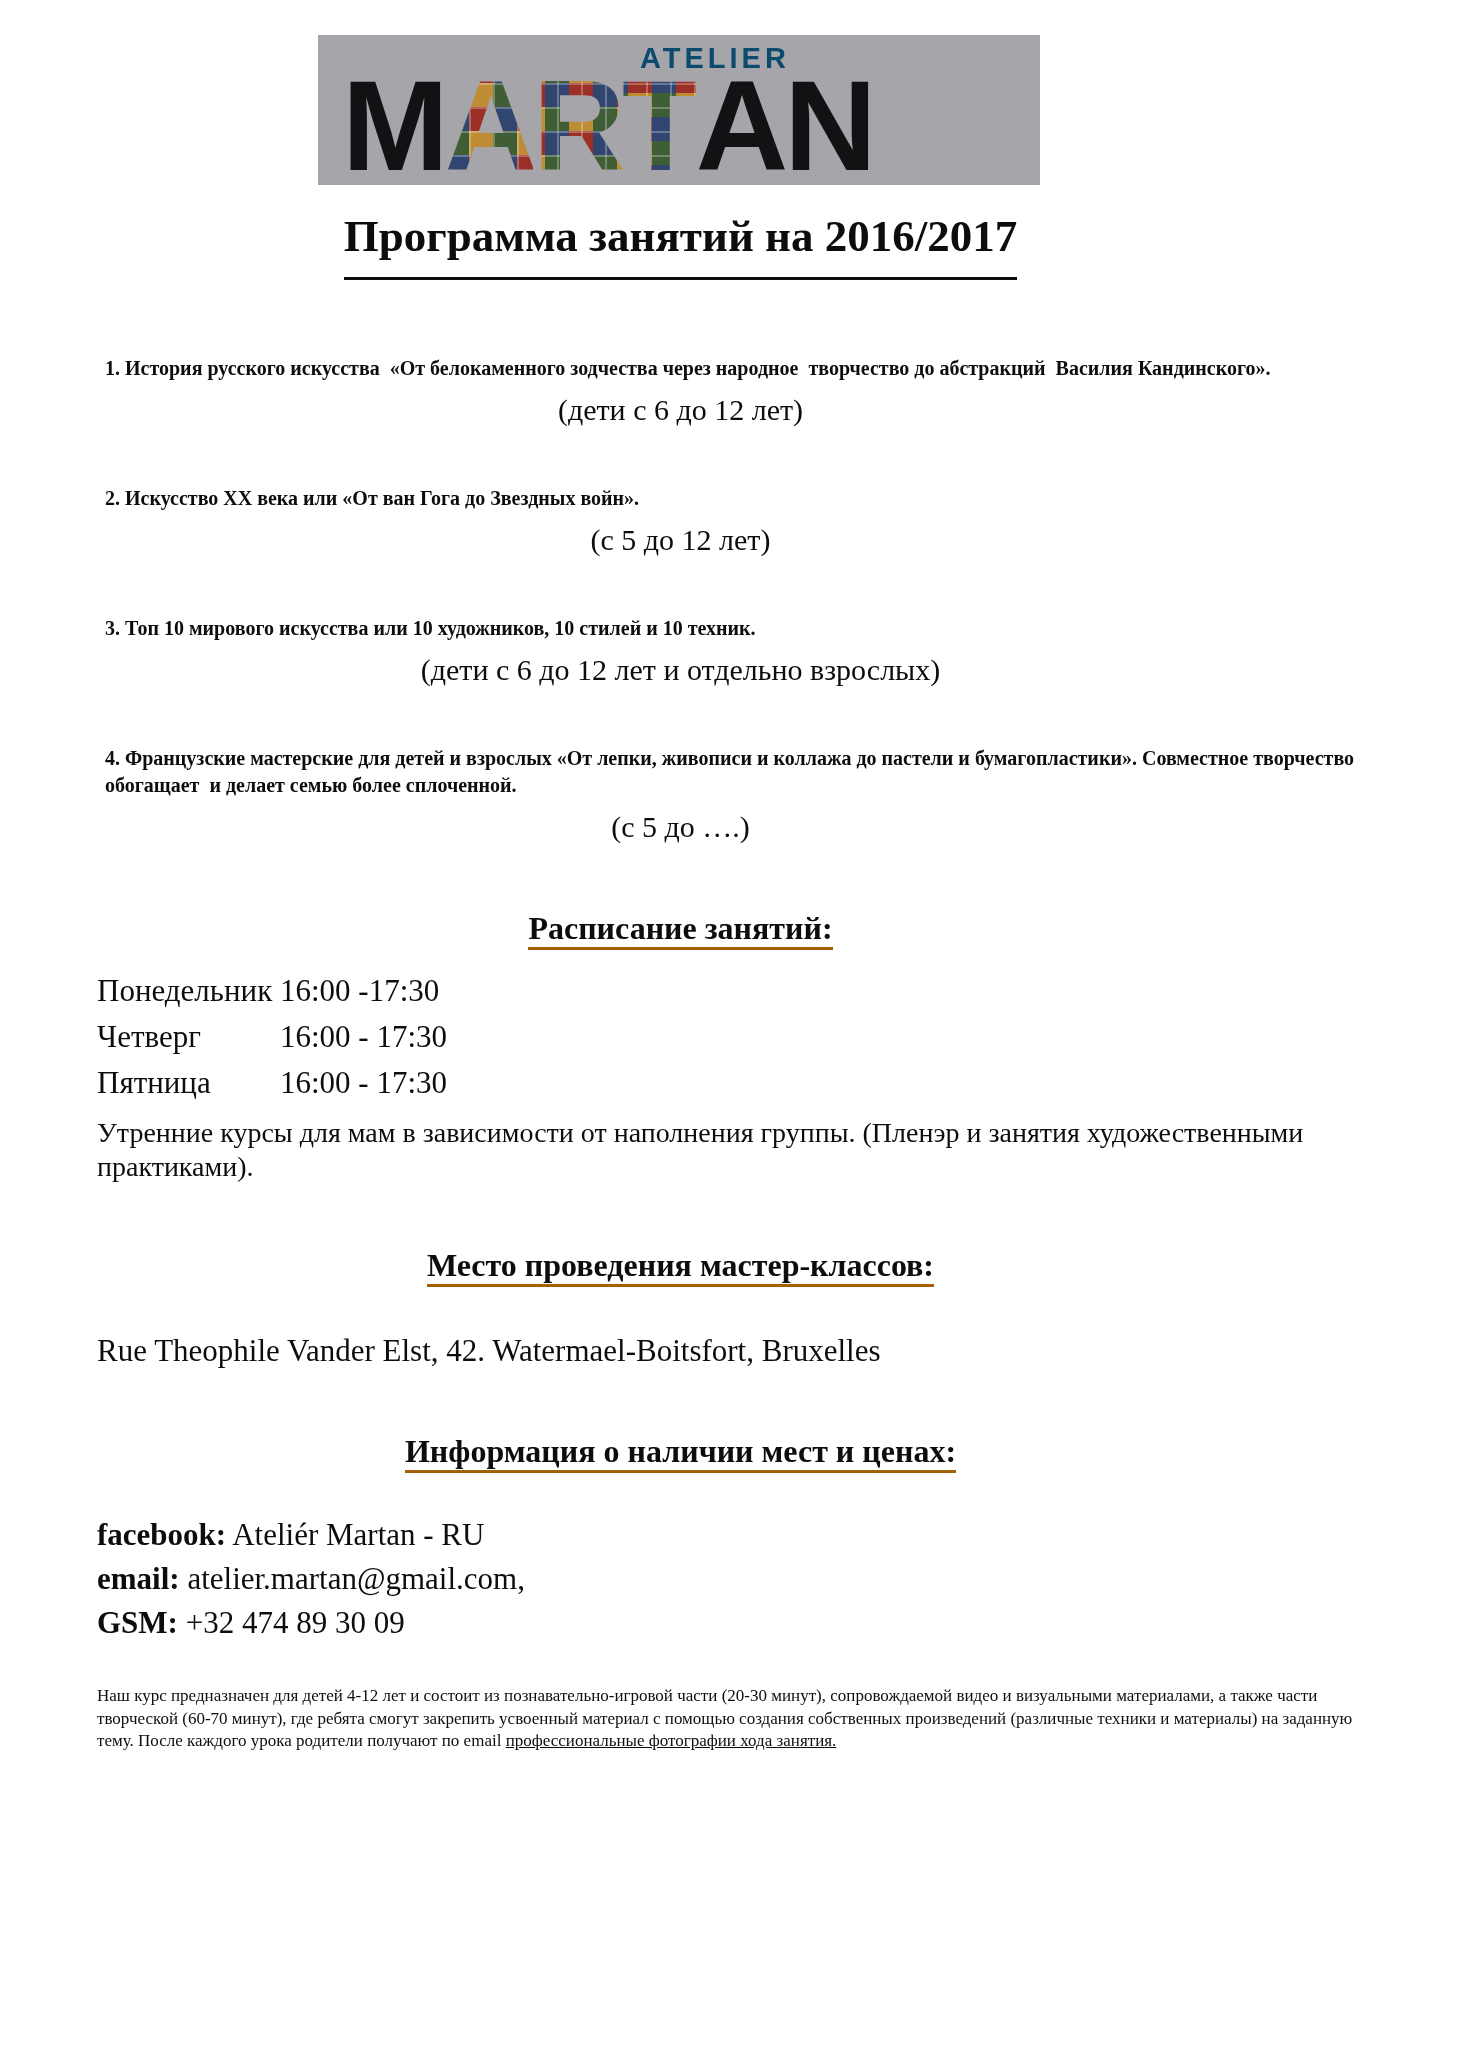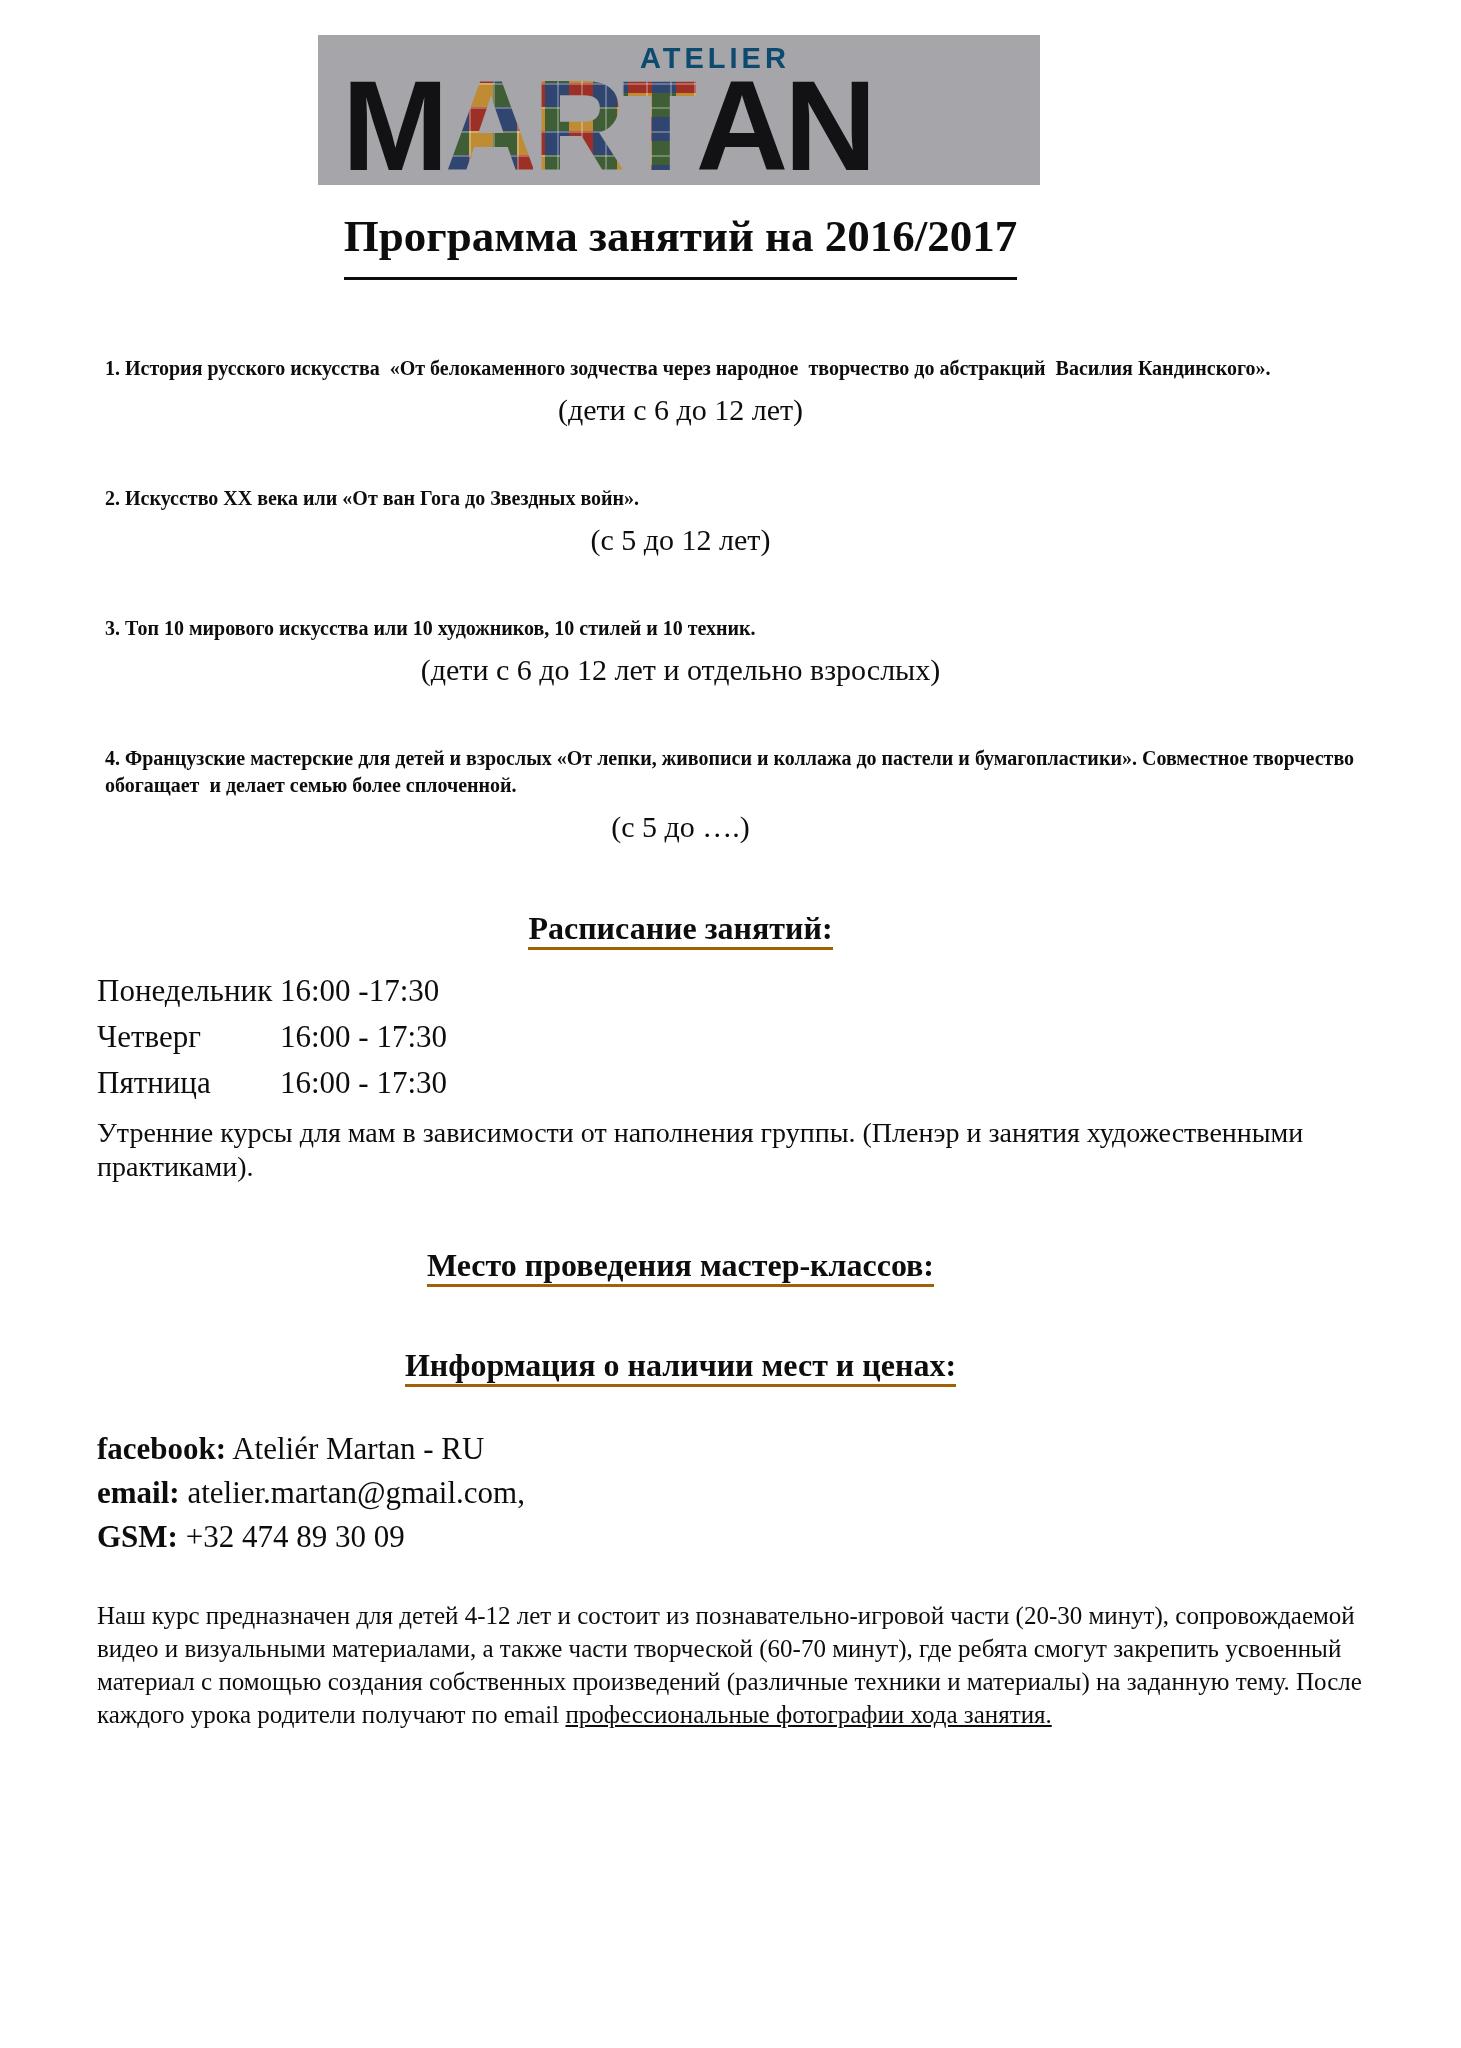--- a/index.html
+++ b/index.html
@@ -109,21 +109,21 @@
   .address { margin:46px 0 0 0; font-size:31px; line-height:1.3; }
 
   
   .contacts { margin-top:42px; }
   .contact-row { font-size:31px; line-height:1.42; }
   .contact-label { font-weight:bold; }
 
   
   .footer {
     margin:40px 0 0 0;
-    font-size:25px;
+    font-size:17px;
     line-height:1.32;
     max-width:1292px;
     white-space:pre-wrap;
   }
   .footer .underlined { text-decoration:underline; }
 </style>
 </head>
 <body>
 
 <div class="page">
@@ -180,20 +180,21 @@
       <div class="schedule-row">
         <span class="schedule-day">Пятница</span>
         <span class="schedule-time">16:00 - 17:30</span>
       </div>
     </div>
     <p class="schedule-note">Утренние курсы для мам в зависимости от наполнения группы. (Пленэр и занятия художественными практиками).</p>
 
     <h2 class="section-heading">
       <span>Место проведения мастер-классов:</span>
     </h2>
+    <p class="address">Rue Theophile Vander Elst, 42. Watermael-Boitsfort, Bruxelles</p>
 
     <h2 class="section-heading">
       <span>Информация о наличии мест и ценах:</span>
     </h2>
     <div class="contacts">
       <div class="contact-row">
         <span class="contact-label">facebook:</span>
         <span class="contact-value">Ateliér Martan - RU</span>
       </div>
       <div class="contact-row">

